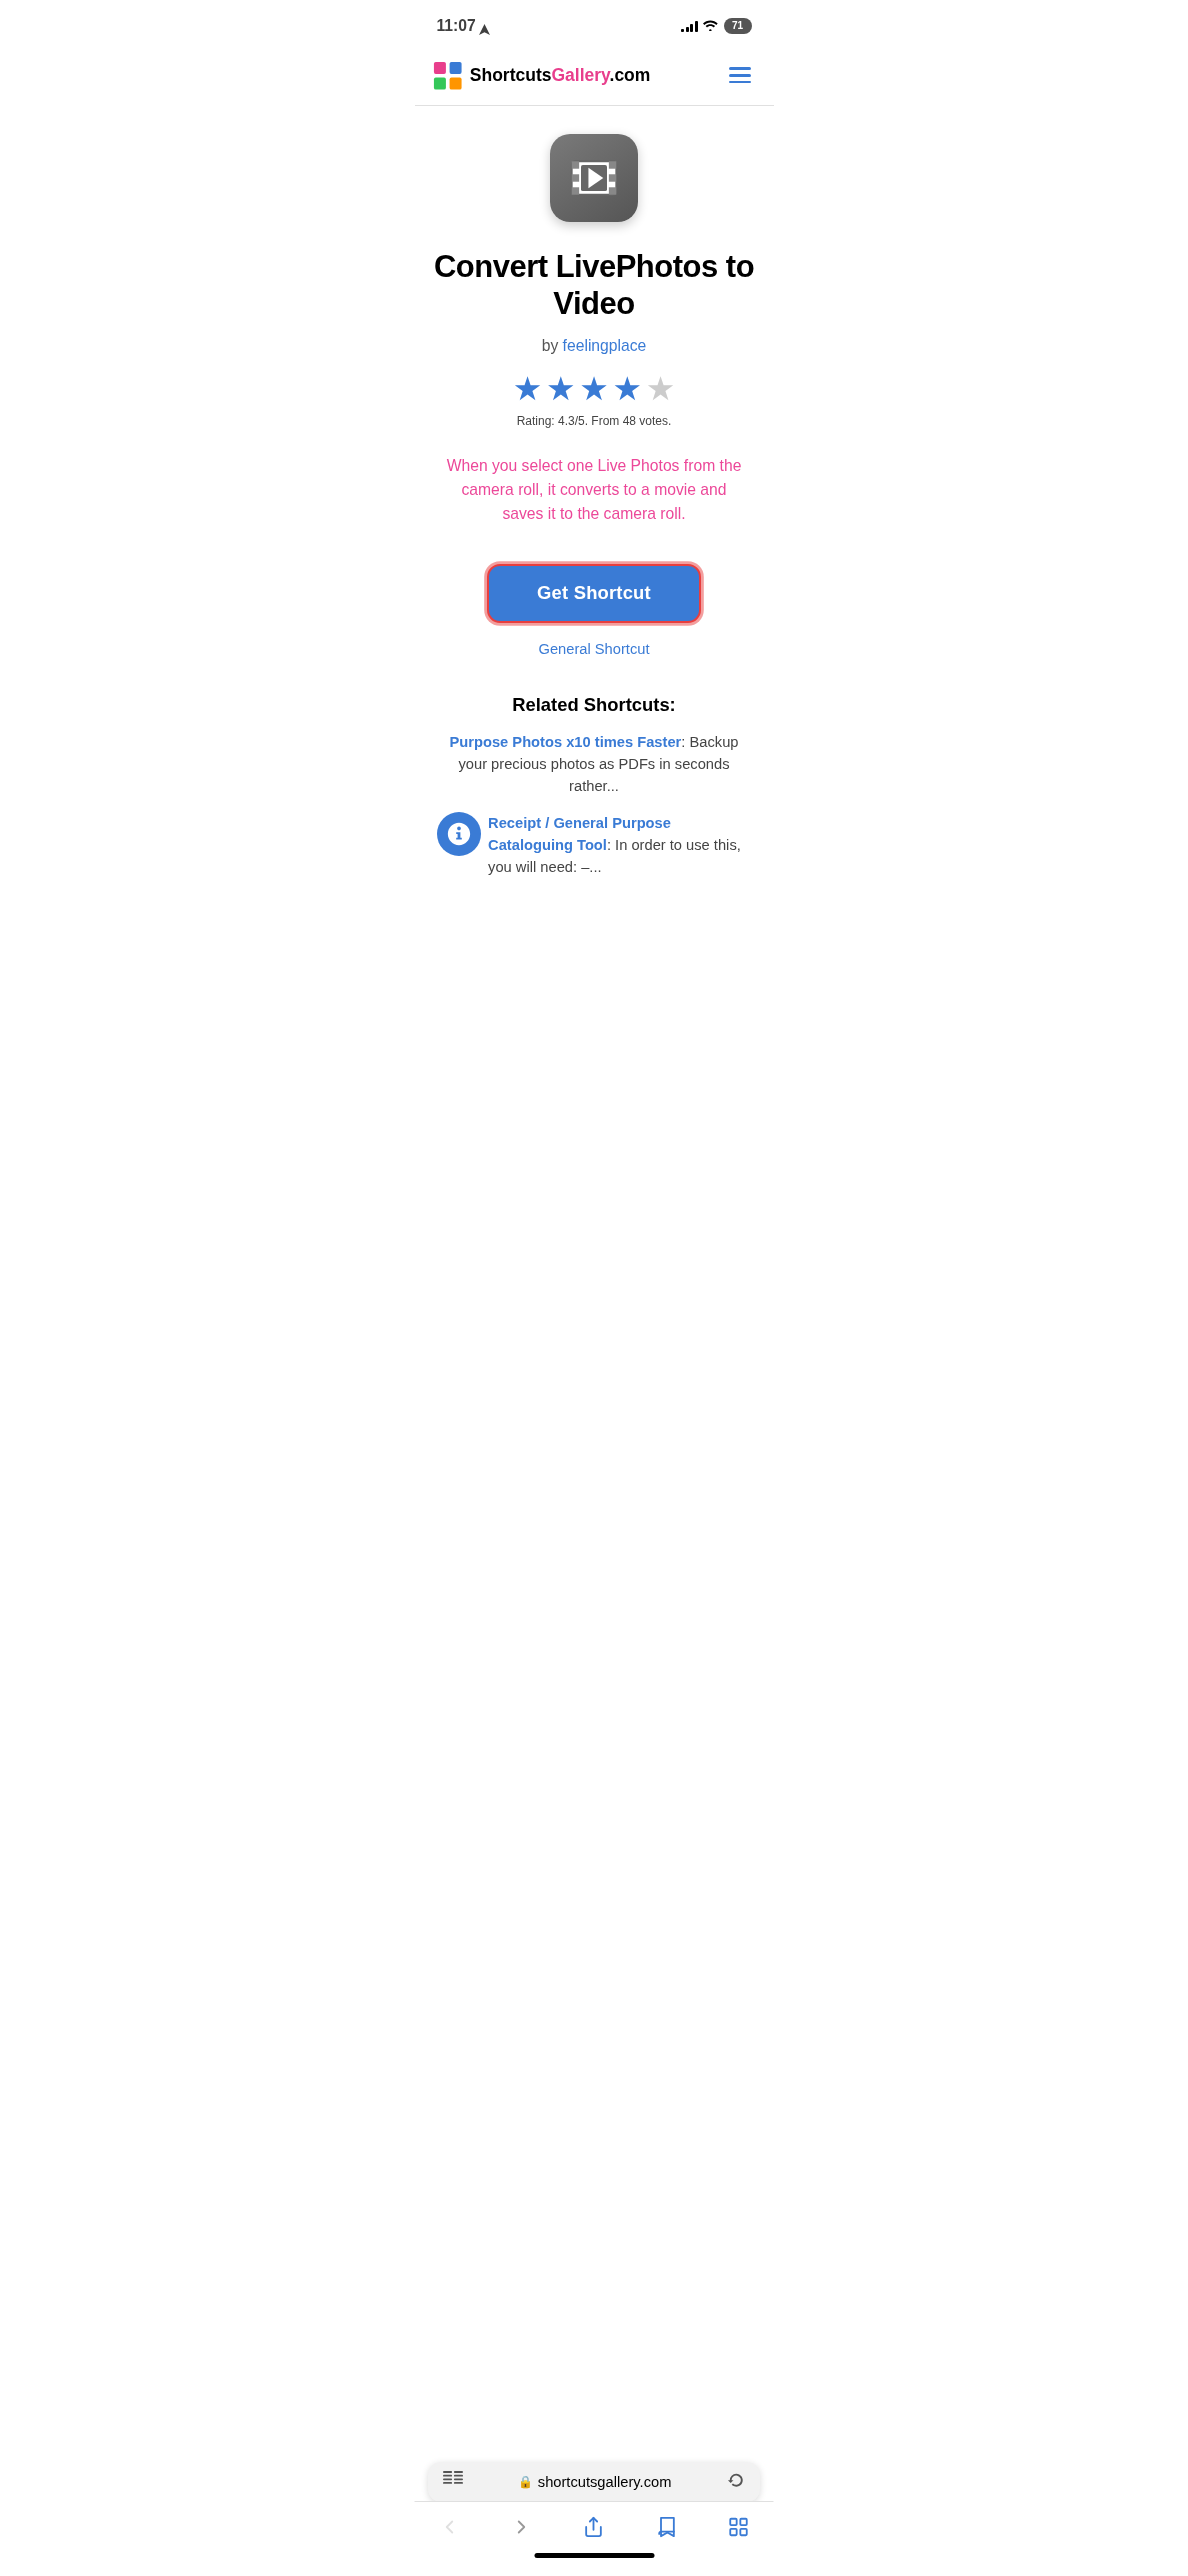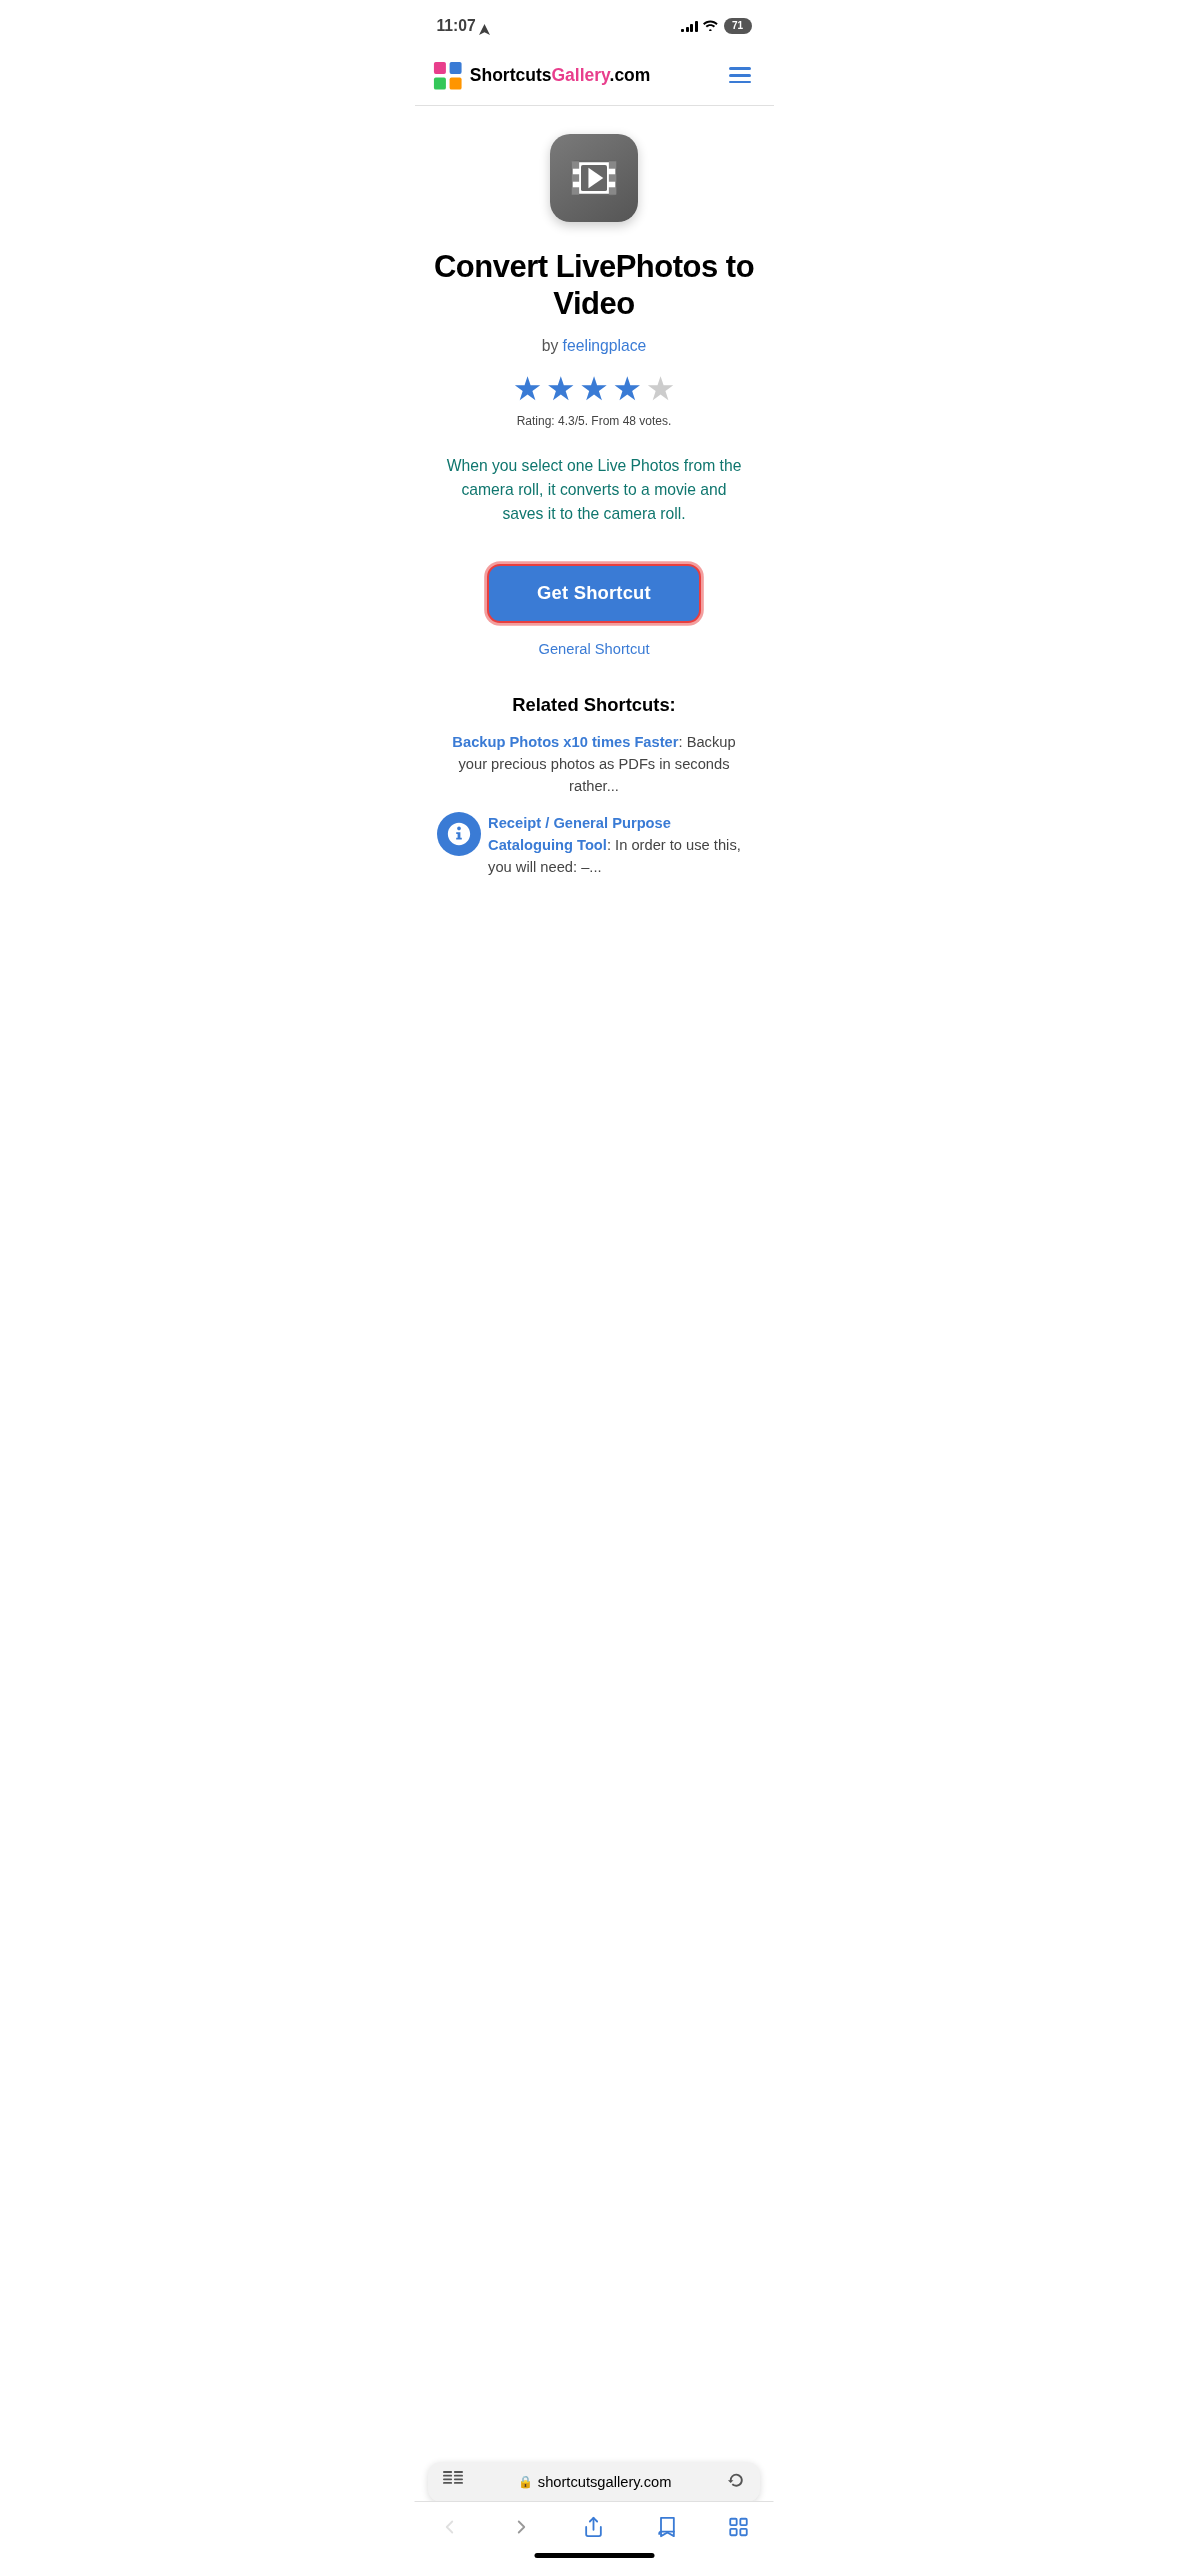--- a/index.html
+++ b/index.html
@@ -194,21 +194,21 @@
     }
 
     .rating-text {
       font-size: 12px;
       color: #444;
       margin-bottom: 26px;
     }
 
     .description {
       font-size: 15.7px;
-      color: #0f766e;
+      color: #ec4899;
       line-height: 1.55;
       margin-bottom: 37px;
       padding: 0 9.2px;
     }
 
     
     .get-shortcut-btn {
       display: inline-block;
       background: #3a7bd5;
       color: #fff;
@@ -430,21 +430,21 @@
     <button class="get-shortcut-btn">Get Shortcut</button>
 
     
     <a class="report-link" href="#">General Shortcut</a>
 
     
     <div class="related-section">
       <h2 class="related-title">Related Shortcuts:</h2>
 
       <div class="related-item">
-        <a class="related-item-link" href="#">Backup Photos x10 times Faster</a><span>: Backup your precious photos as PDFs in seconds rather...</span>
+        <a class="related-item-link" href="#">Purpose Photos x10 times Faster</a><span>: Backup your precious photos as PDFs in seconds rather...</span>
       </div>
 
       <div style="position:relative; margin-bottom:7.4px;">
         <div style="position:absolute; left:-5.5px; top:0; width:44px; height:44px; border-radius:50%; background: #3a7bd5; display:flex; align-items:center; justify-content:center;">
           <svg width="26" height="26" viewBox="0 0 28 28" fill="white">
             <path d="M14 2C7.4 2 2 7.4 2 14s5.4 12 12 12 12-5.4 12-12S20.6 2 14 2zm0 4c1.1 0 2 .9 2 2s-.9 2-2 2-2-.9-2-2 .9-2 2-2zm3 14h-6v-2h1.5v-4H11v-2h4.5v6H17v2z"></path>
           </svg>
         </div>
         <div class="related-item" style="padding-left:46px; text-align:left;">
           <a class="related-item-link" href="#">Receipt / General Purpose Cataloguing Tool</a><span>: In order to use this, you will need: –...</span>

